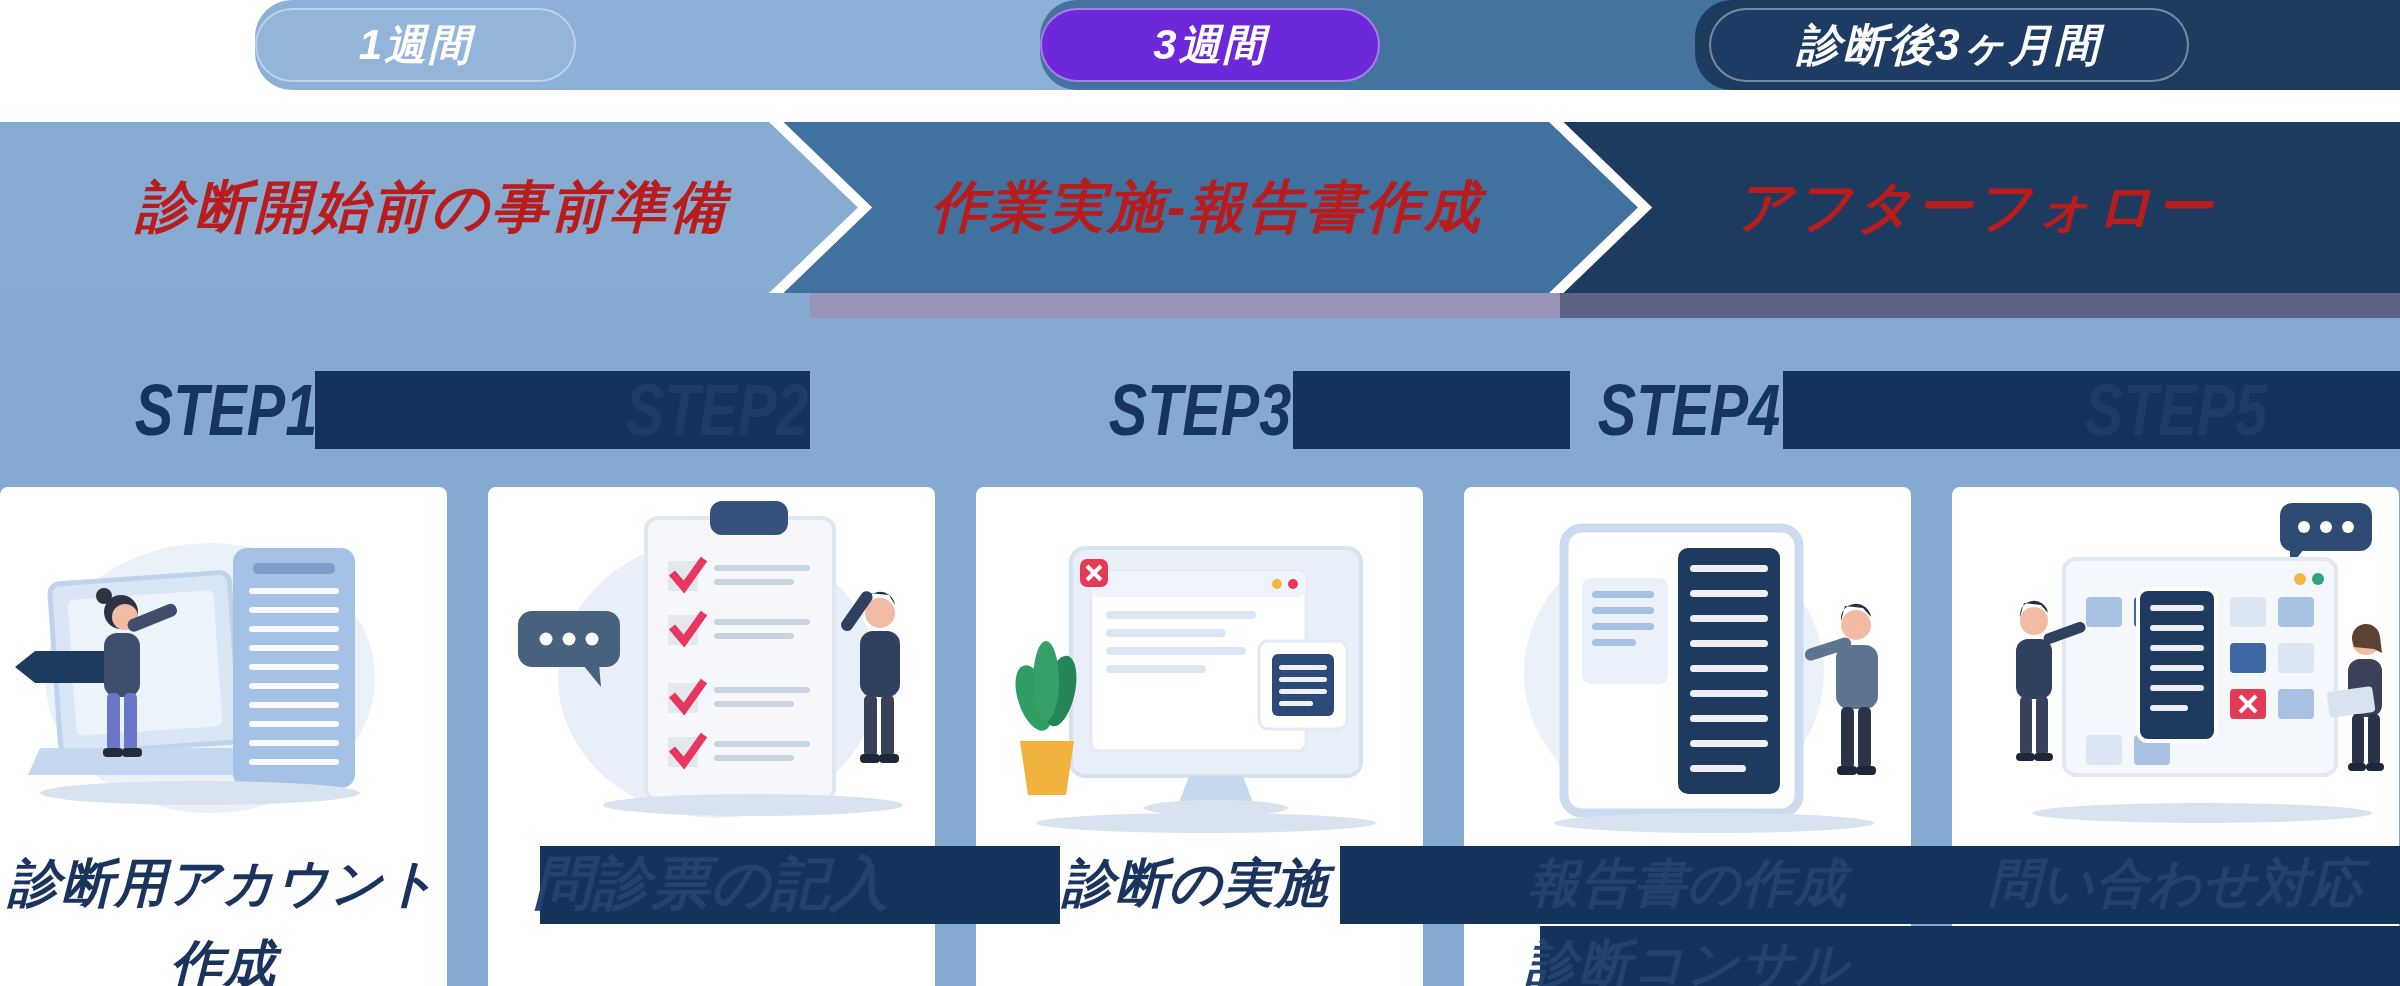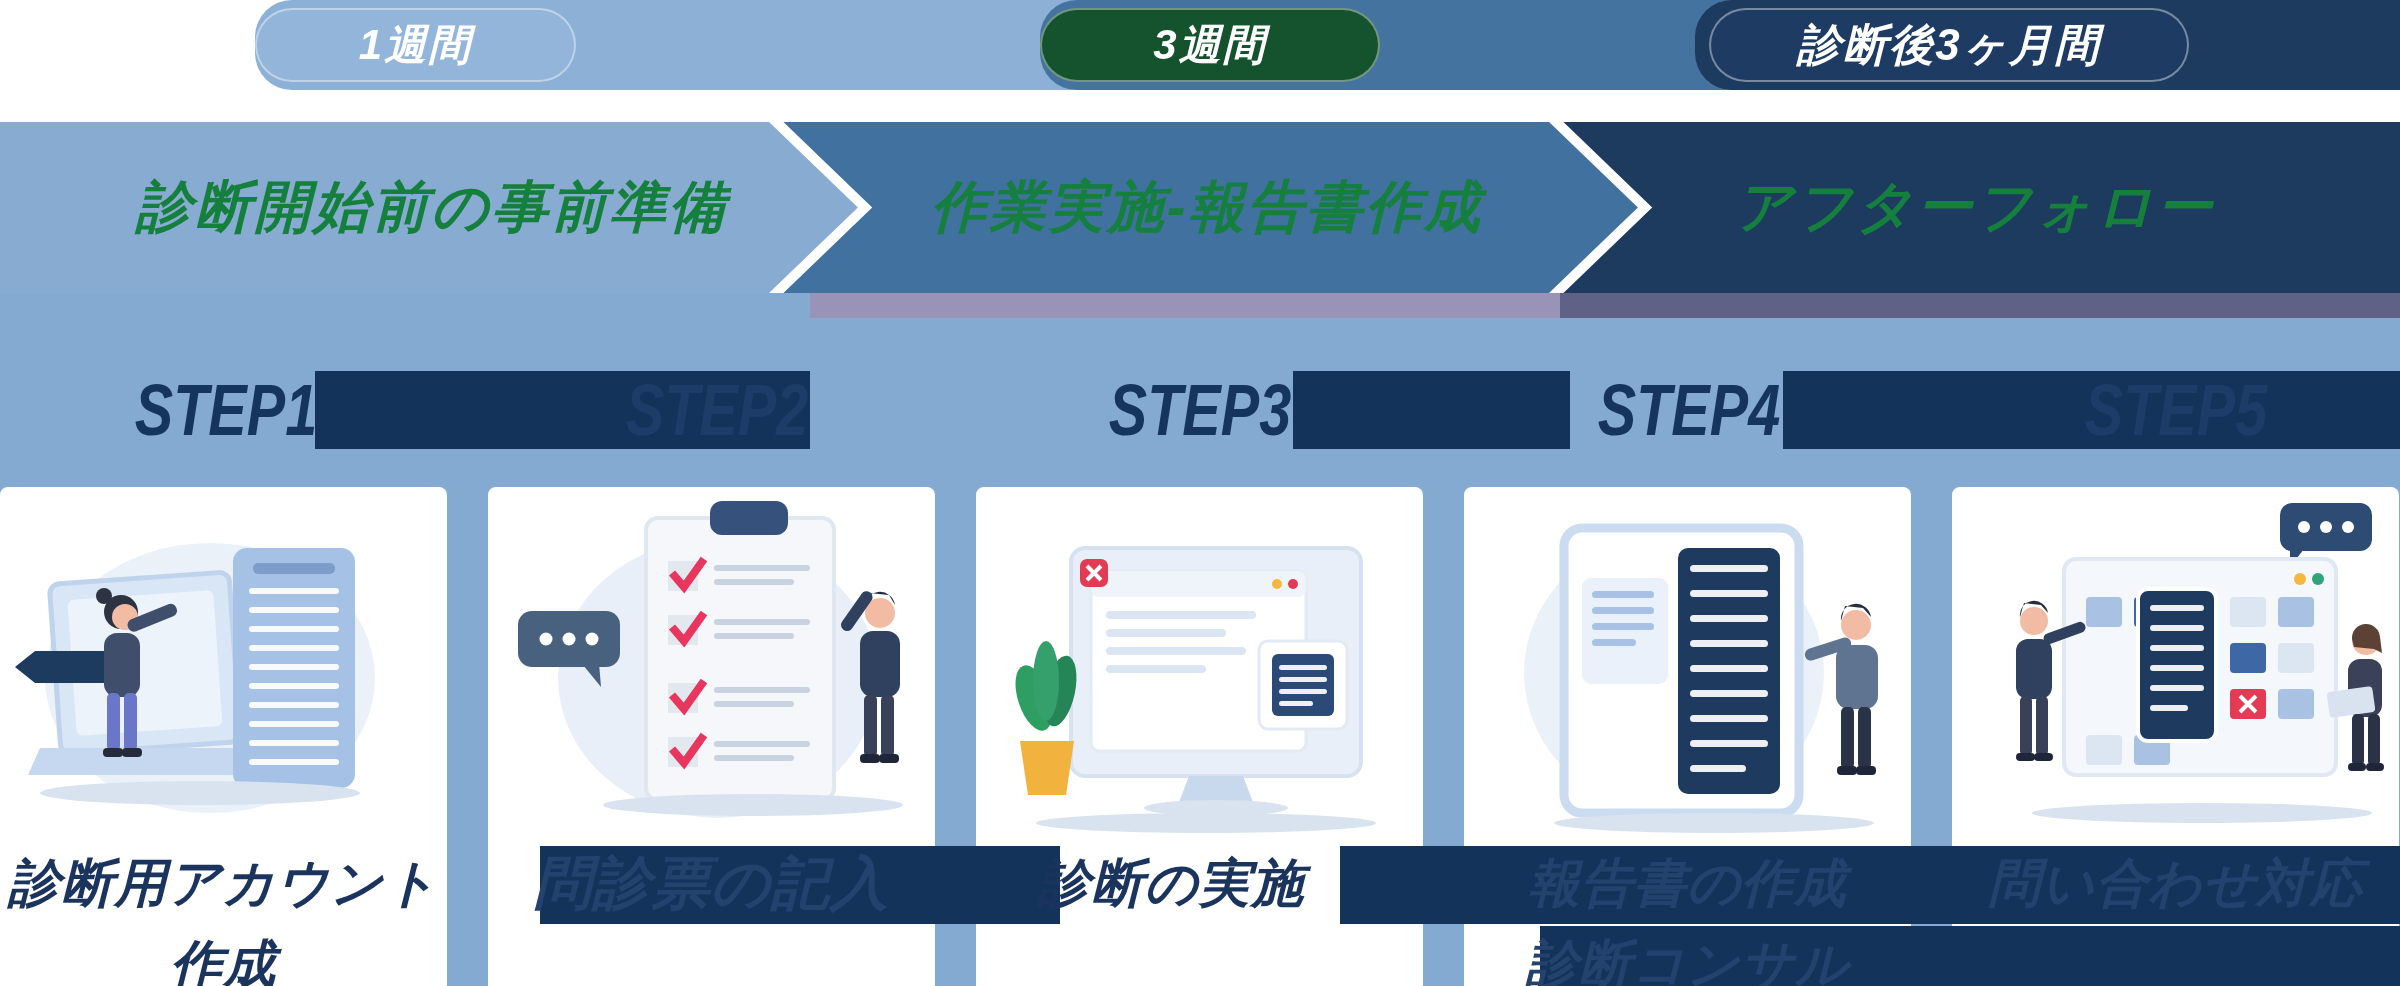--- a/index.html
+++ b/index.html
@@ -9,34 +9,34 @@
   
   .tseg{position:absolute;top:0;height:90px;border-radius:37px 0 0 37px;}
   .tseg1{left:255px;right:0;background:#8CB0D6;z-index:1;}
   .tseg2{left:1040px;right:0;background:#44739F;z-index:2;}
   .tseg3{left:1695px;right:0;background:#1D3A5F;z-index:3;}
   .pill{position:absolute;top:8px;height:74px;border-radius:37px;z-index:4;
         display:flex;align-items:center;justify-content:center;
         color:#fff;font-size:42px;letter-spacing:2px;
         border:2px solid rgba(255,255,255,0.4);box-sizing:border-box;}
   .pill1{left:255px;width:321px;background:#93B5DA;}
-  .pill2{left:1040px;width:340px;background:#14532d;}
+  .pill2{left:1040px;width:340px;background:#6d28d9;}
   .pill3{left:1695px;width:480px;background:#1E3C63;font-size:44px;margin-left:14px;}
 
   
   .band{position:absolute;top:122px;height:171px;}
   .band1{left:0;width:865px;background:#87ABD1;z-index:13;
          clip-path:polygon(0 0,770px 0,865px 50%,770px 100%,0 100%);}
   .band2{left:770px;width:875px;background:#41719F;z-index:12;
          clip-path:polygon(0 0,780px 0,875px 50%,780px 100%,0 100%);}
   .band3{left:1550px;width:850px;background:#1D3A5F;z-index:11;}
   #chevron-strokes{position:absolute;top:122px;left:0;z-index:14;pointer-events:none;}
   .band-title{position:absolute;top:122px;height:171px;z-index:15;
               display:flex;align-items:center;justify-content:center;
-              color:#15803d;font-size:56px;letter-spacing:3px;}
+              color:#b91c1c;font-size:56px;letter-spacing:3px;}
   .bt1{left:0;width:864px;}
   .bt2{left:757px;width:900px;}
   .bt3{left:1525px;width:900px;}
 
   
   .shadow-seg{position:absolute;top:293px;height:25px;}
   .sh1{left:0;width:810px;background:#84AAD2;}
   .sh2{left:810px;width:750px;background:#9A93B8;}
   .sh3{left:1560px;right:0;background:#5F6186;}
 
@@ -63,21 +63,21 @@
   .cbar1{left:540px;width:520px;top:846px;height:78px;}
   .cbar2{left:1340px;width:1060px;top:846px;height:78px;}
   .cbar3{left:1540px;width:860px;top:926px;height:60px;}
   .caption{position:absolute;z-index:24;text-align:center;color:#1B345D;
            font-size:52px;letter-spacing:1px;height:80px;line-height:80px;}
   .cap-l1{top:843px;}
   .cap-l2{top:924px;}
   .cap-onbar{color:#23436E;}
   .c1{left:0;width:447px;}
   .c2{left:488px;width:447px;font-size:58px;}
-  .c3{left:948px;width:447px;}
+  .c3{left:972px;width:447px;}
   .c4{left:1464px;width:447px;}
   .c5{left:1952px;width:447px;}
 </style>
 </head>
 <body>
 
 <div id="canvas">
 
   <div class="tseg tseg1"></div>
   <div class="tseg tseg2"></div>

